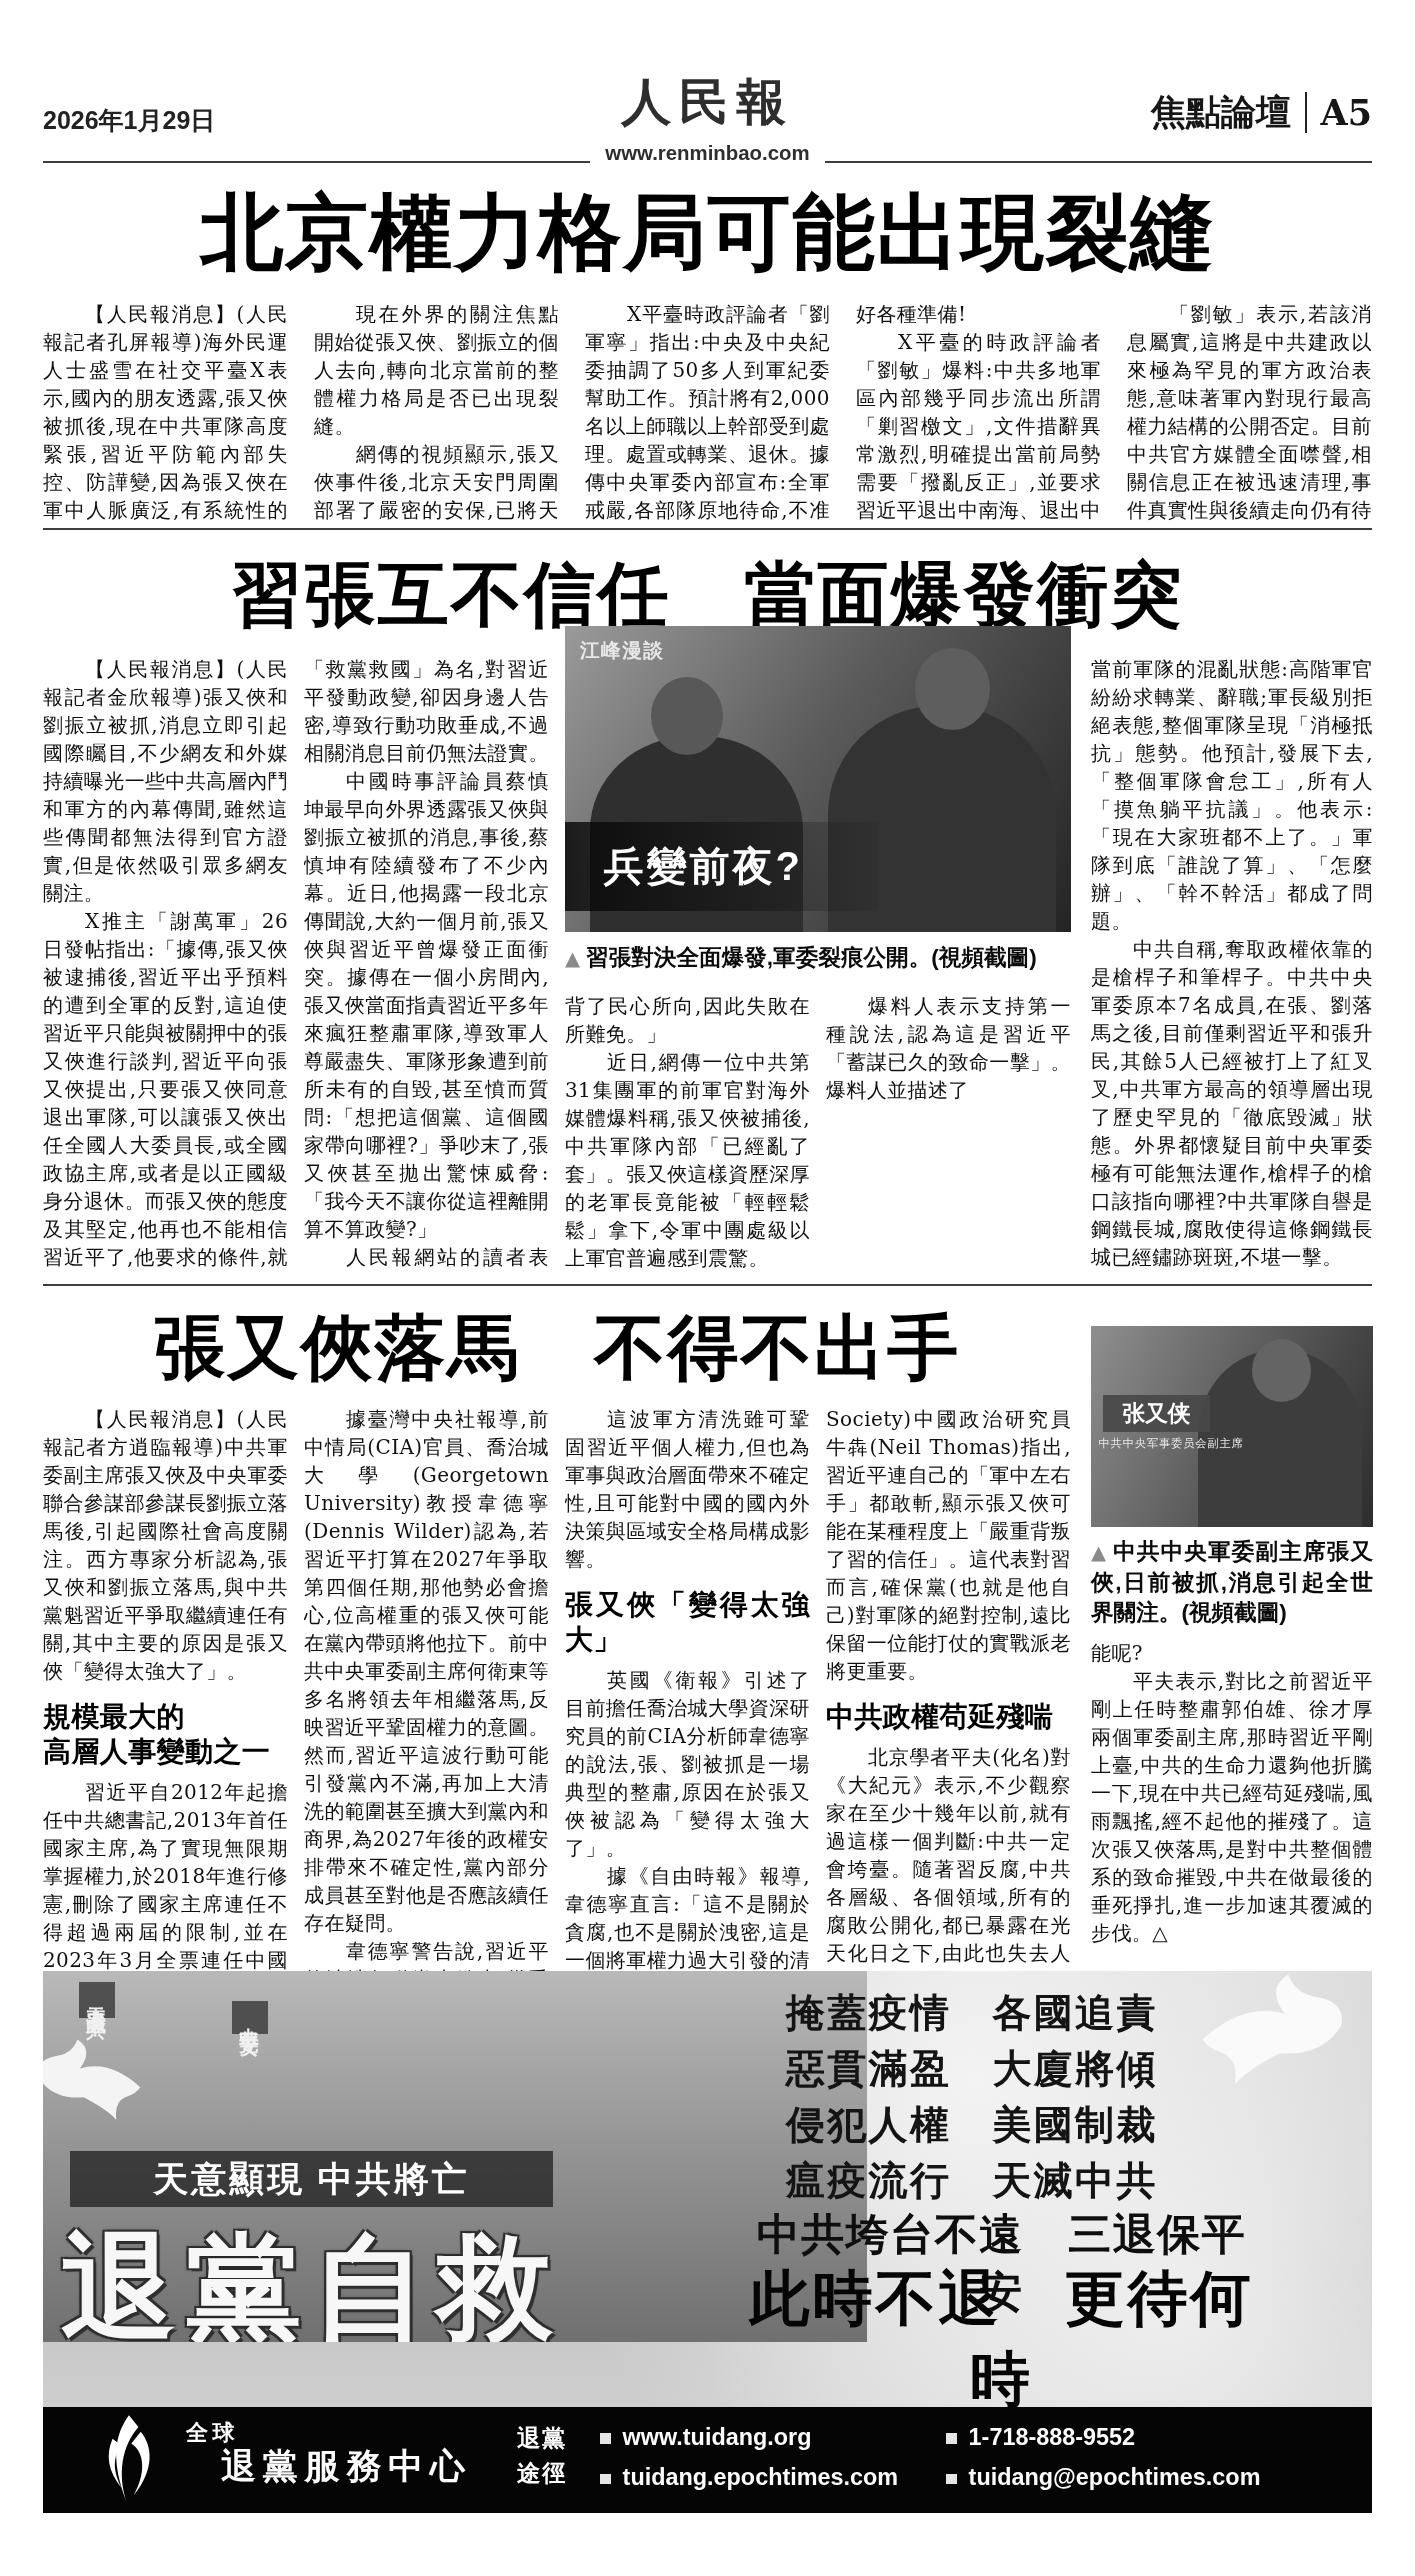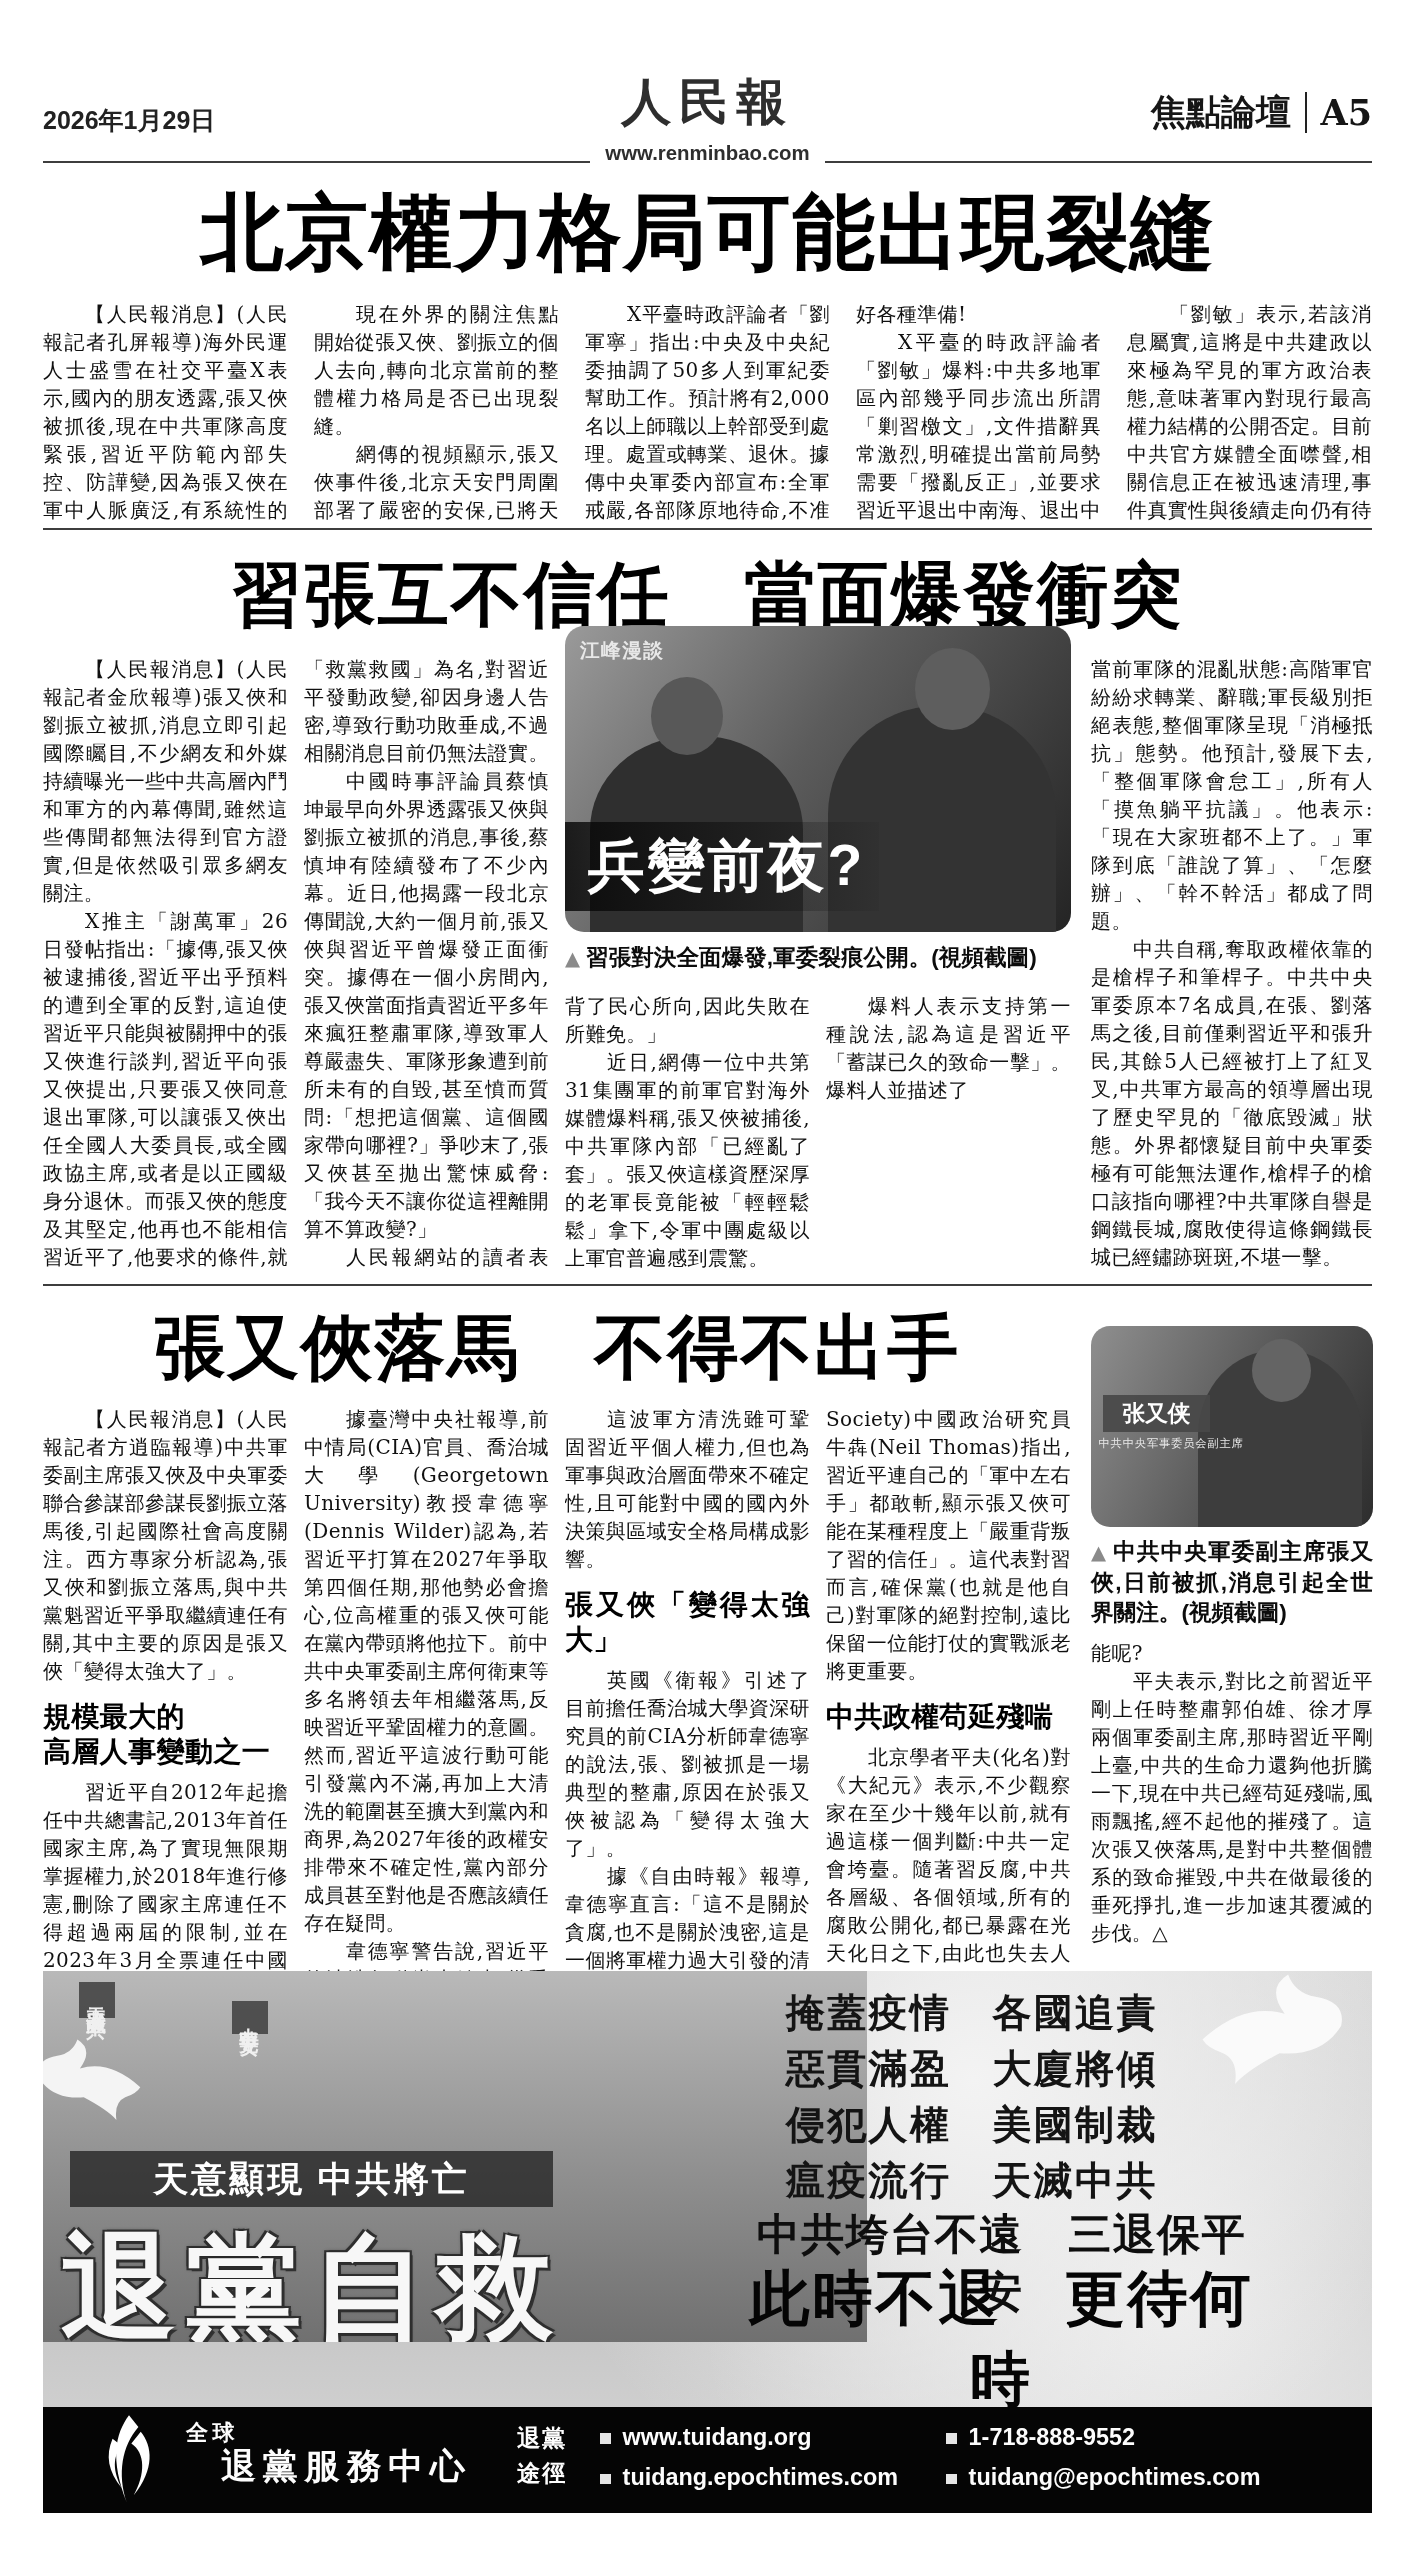--- a/index.html
+++ b/index.html
@@ -18,28 +18,28 @@
   .headline1{top:178px;font-size:83px;letter-spacing:1.5px;}
   .headline2{top:548px;font-size:71px;letter-spacing:2.3px;}
   .headline3{top:1301px;width:1029px;font-size:71px;letter-spacing:2.3px;}
   
   .col{position:absolute;text-align:justify;font-size:20px;line-height:28px;letter-spacing:0.4px;overflow:hidden;color:#101010;}
   .col .p{text-indent:2.1em;margin:0;}
   .col .pc{text-indent:0;margin:0;}
   .col .sub{font-family:"Liberation Sans",sans-serif;font-weight:bold;font-size:28px;line-height:35px;
             text-indent:0;margin:13.6px 0 9px;white-space:pre-line;color:#000;}
   
-  .photo{position:absolute;overflow:hidden;background:linear-gradient(125deg,#9a9a9a 0%,#5c5c5c 45%,#242424 100%);border-radius:19px;}
+  .photo{position:absolute;overflow:hidden;background:linear-gradient(125deg,#9a9a9a 0%,#5c5c5c 45%,#242424 100%);}
   .fig{position:absolute;bottom:0;border-radius:48% 48% 0 0;}
   .fig-head{position:absolute;border-radius:50%;}
   .photo-brand{position:absolute;left:15px;top:10.6px;color:#f2f2f2;font-family:"Liberation Sans",sans-serif;
                font-weight:bold;font-size:19.6px;opacity:.9;letter-spacing:1.5px;}
   .overlay-band{position:absolute;left:0;bottom:21px;width:62%;height:89px;display:flex;align-items:center;
                 background:linear-gradient(90deg,rgba(5,5,5,.82),rgba(5,5,5,.05));}
-  .overlay-title{padding-left:22.6px;color:#fff;font-weight:bold;font-size:57px;font-family:"Liberation Sans",sans-serif;letter-spacing:3px;}
+  .overlay-title{padding-left:22.6px;color:#fff;font-weight:bold;font-size:40px;font-family:"Liberation Sans",sans-serif;letter-spacing:3px;margin-left:16px;}
   .caption{position:absolute;font-family:"Liberation Sans",sans-serif;font-weight:bold;font-size:22.6px;line-height:30px;color:#0c0c0c;text-align:justify;}
   .tri{color:#8a8a8a;font-size:19.6px;margin-right:6px;font-family:"DejaVu Sans",sans-serif;}
   .name-tag{position:absolute;left:12px;top:69px;background:rgba(72,72,72,.92);color:#fff;padding:3px 19.6px;
             font-family:"Liberation Sans",sans-serif;font-weight:bold;font-size:22.6px;}
   .name-sub{position:absolute;left:7.5px;top:110px;color:#e8e8e8;font-family:Liberation Serif, serif;font-size:11.3px;letter-spacing:0.8px;}
   
   .ad{position:absolute;left:43px;top:1971px;width:1329px;height:542px;overflow:hidden;background:
       radial-gradient(circle at 70% 20%,#f3f3f3 0%,rgba(243,243,243,0) 45%),
       radial-gradient(circle at 85% 60%,#ececec 0%,rgba(236,236,236,0) 40%),
       linear-gradient(180deg,#d4d4d4 0%,#c2c2c2 55%,#d8d8d8 100%);}

